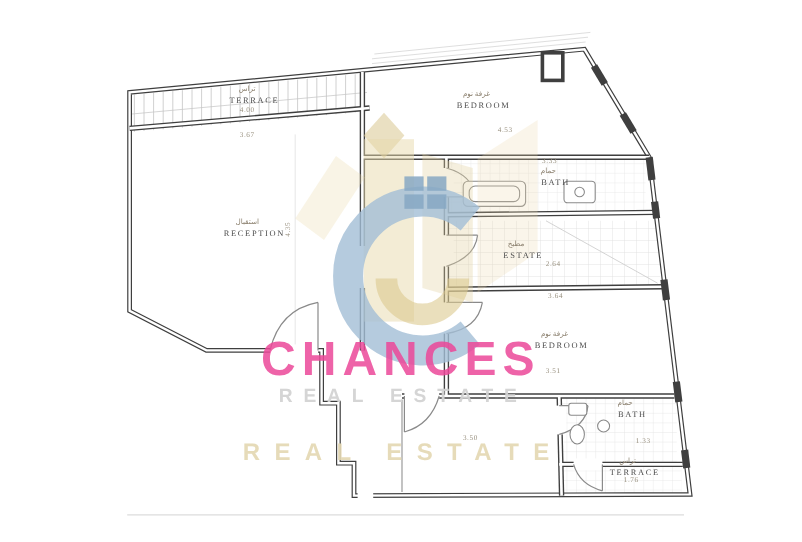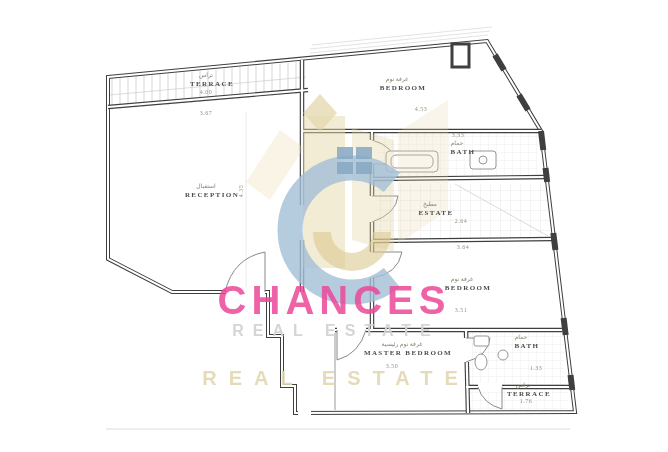--- a/index.html
+++ b/index.html
@@ -4,21 +4,21 @@
 <style>
   html,body{margin:0;padding:0;background:#fff;}
   .stage{position:relative;width:668px;height:452px;background:#fff;overflow:hidden;
          font-family:"Liberation Serif",serif;}
   .stage svg{position:absolute;left:0;top:0;}
 
   
   .room-label{position:absolute;transform:translate(-50%,-50%);text-align:center;
               line-height:1.25;white-space:nowrap;pointer-events:none;}
   .room-label .ar{display:block;font-size:6px;color:#8a7f6d;letter-spacing:.5px;}
-  .room-label .en{display:block;font-size:7px;font-weight:bold;color:#4c4c4c;letter-spacing:1.4px;padding-left:12px;}
+  .room-label .en{display:block;font-size:7px;font-weight:normal;color:#4c4c4c;letter-spacing:1.4px;padding-left:12px;}
   .dim{position:absolute;transform:translate(-50%,-50%);font-size:6px;color:#98907f;
        letter-spacing:.5px;white-space:nowrap;pointer-events:none;}
   .dim.rot{transform:translate(-50%,-50%) rotate(-90deg);}
 
   #lbl-terrace-top{left:206px;top:80px;}
   #lbl-reception{left:206px;top:191px;}
   #lbl-bedroom-1{left:397px;top:84px;}
   #lbl-bath-1{left:457px;top:148px;}
   #lbl-kitchen{left:430px;top:209px;}
   #lbl-bedroom-2{left:462px;top:284px;}
@@ -226,24 +226,20 @@
     <span class="en">BATH</span>
   </div>
   <div class="room-label" id="lbl-kitchen">
     <span class="ar">مطبخ</span>
     <span class="en">ESTATE</span>
   </div>
   <div class="room-label" id="lbl-bedroom-2">
     <span class="ar">غرفة نوم</span>
     <span class="en">BEDROOM</span>
   </div>
-  <div class="room-label" id="lbl-master">
-    <span class="ar">غرفة نوم رئيسية</span>
-    <span class="en">MASTER BEDROOM</span>
-  </div>
   <div class="room-label" id="lbl-bath-2">
     <span class="ar">حمام</span>
     <span class="en">BATH</span>
   </div>
   <div class="room-label" id="lbl-terrace-bottom">
     <span class="ar">تراس</span>
     <span class="en">TERRACE</span>
   </div>
 
   <div class="dim" id="dim-terrace-top">4.00</div>

